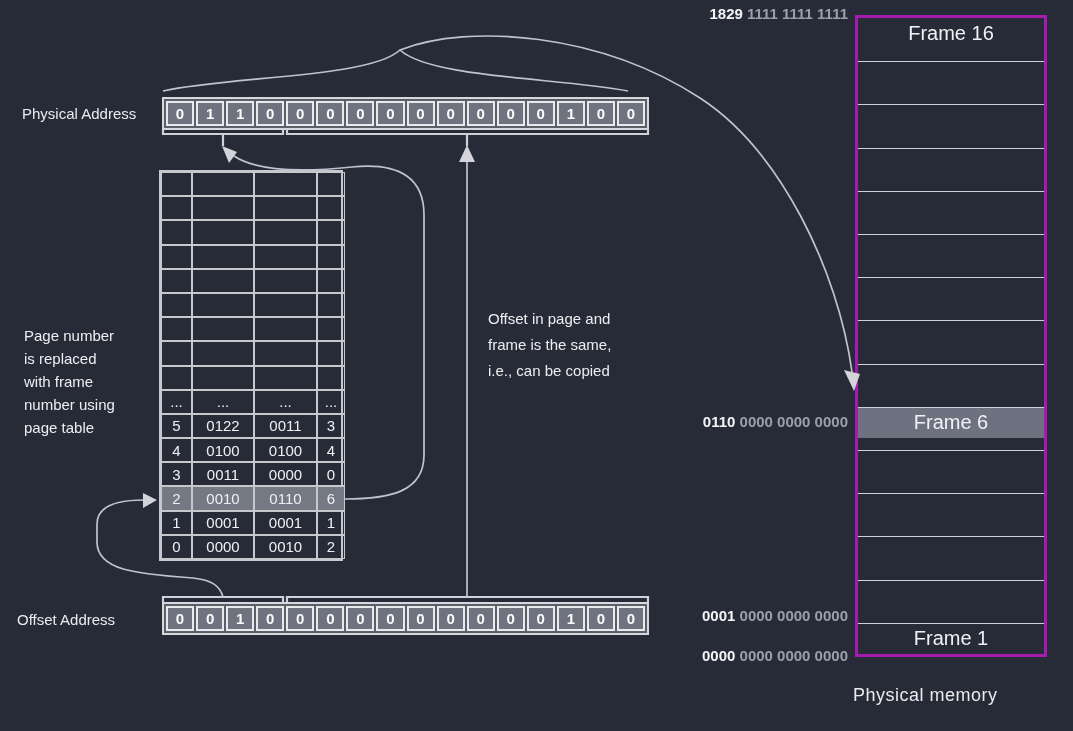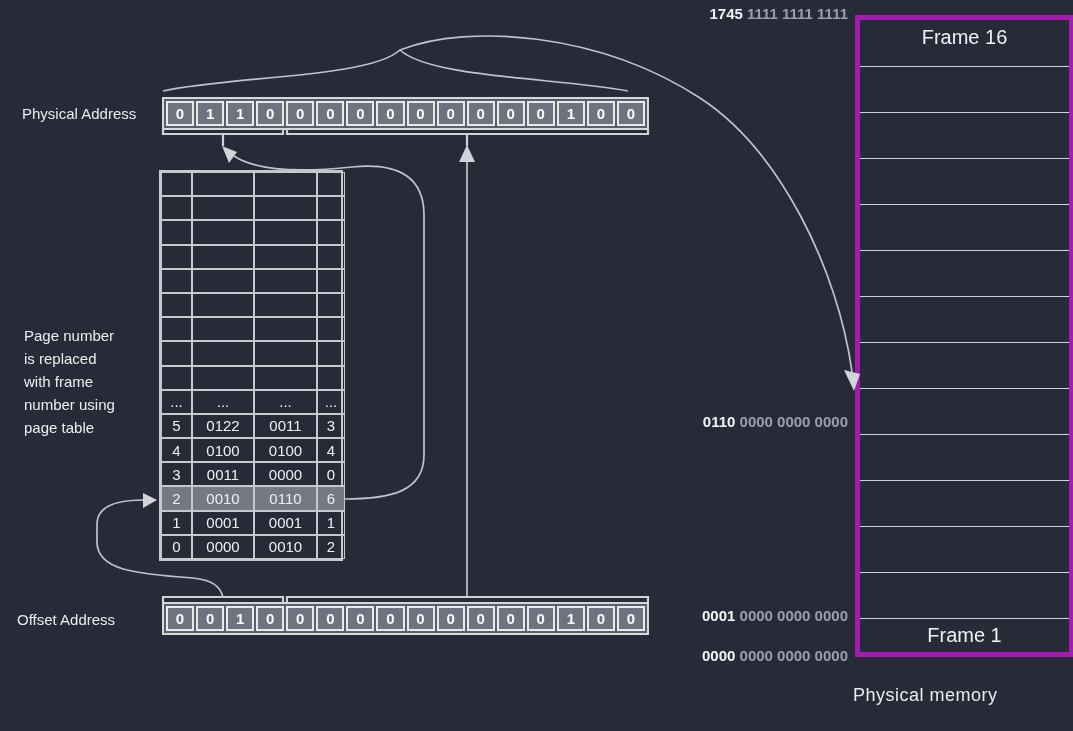--- a/index.html
+++ b/index.html
@@ -20,22 +20,22 @@
               grid-template-columns:31px 62px 63px 28px;grid-auto-rows:1fr;
               border:2px solid #c6c8ce;box-sizing:border-box;}
   .pt-cell{border:1px solid #c6c8ce;display:flex;align-items:center;justify-content:center;
            color:#eef0f3;font-size:15px;box-sizing:border-box;}
   .pt-cell.hl{background:#757984;}
 
   .note{position:absolute;color:#edeef2;font-size:15px;line-height:23px;white-space:pre-line;}
   #note-page{left:24px;top:324px;}
   #note-offset{left:488px;top:306px;line-height:26px;}
 
-  .memory{position:absolute;left:855px;top:15px;width:219px;height:642px;
-          border:5px solid #a21caf;box-sizing:border-box;display:grid;grid-auto-rows:1fr;gap:12px;}
+  .memory{position:absolute;left:855px;top:15px;width:192px;height:642px;
+          border:3px solid #a21caf;box-sizing:border-box;display:grid;grid-auto-rows:1fr;gap:12px;}
   .mem-row{border-top:1px solid #cfd1d7;display:flex;align-items:center;justify-content:center;
            color:#f0f1f4;font-size:20px;}
   .mem-row:first-child{border-top:none;}
   .mem-row.hl{background:#6e7280;}
 
   .mem-addr{position:absolute;left:680px;width:168px;text-align:right;font-size:15px;
             font-weight:700;color:#9aa0ab;white-space:nowrap;}
   .mem-addr .b{color:#f3f4f7;}
 
   .mem-title{position:absolute;left:853px;top:685px;font-size:18px;color:#e8eaee;
@@ -136,20 +136,23 @@
       <div class="pt-cell">0000</div>
       <div class="pt-cell">0010</div>
       <div class="pt-cell">2</div>
     </div>
 
   <div class="note" id="note-page">Page number
 is replaced
 with frame
 number using
 page table</div>
+  <div class="note" id="note-offset">Offset in page and
+frame is the same,
+i.e., can be copied</div>
 
   <span class="lbl" id="log-label">Offset Address</span>
   <div class="bit-strip" id="log-bits">
       <div class="bit">0</div>
       <div class="bit">0</div>
       <div class="bit">1</div>
       <div class="bit">0</div>
       <div class="bit">0</div>
       <div class="bit">0</div>
       <div class="bit">0</div>
@@ -167,28 +170,29 @@
   <div class="memory" id="memory-col">
       <div class="mem-row">Frame 16</div>
       <div class="mem-row"></div>
       <div class="mem-row"></div>
       <div class="mem-row"></div>
       <div class="mem-row"></div>
       <div class="mem-row"></div>
       <div class="mem-row"></div>
       <div class="mem-row"></div>
       <div class="mem-row"></div>
+      <div class="mem-row hl">Frame 6</div>
       <div class="mem-row"></div>
       <div class="mem-row"></div>
       <div class="mem-row"></div>
       <div class="mem-row"></div>
       <div class="mem-row">Frame 1</div>
     </div>
   <div id="mem-addr-labels">
-      <div class="mem-addr" style="top: 5px;"><span class="b">1745</span> 1111 1111 1111</div>
+      <div class="mem-addr" style="top: 5px;"><span class="b">1829</span> 1111 1111 1111</div>
       <div class="mem-addr" style="top: 413px;"><span class="b">0110</span> 0000 0000 0000</div>
       <div class="mem-addr" style="top: 606.875px;"><span class="b">0001</span> 0000 0000 0000</div>
       <div class="mem-addr" style="top: 647px;"><span class="b">0000</span> 0000 0000 0000</div>
     </div>
   <div class="mem-title">Physical memory</div>
 
   <svg class="overlay" width="1073" height="731" viewBox="0 0 1073 731">
 
     <path class="ln" d="M163,91 C230,76 370,78 400,50 C430,78 560,78 628,91"></path>
 

